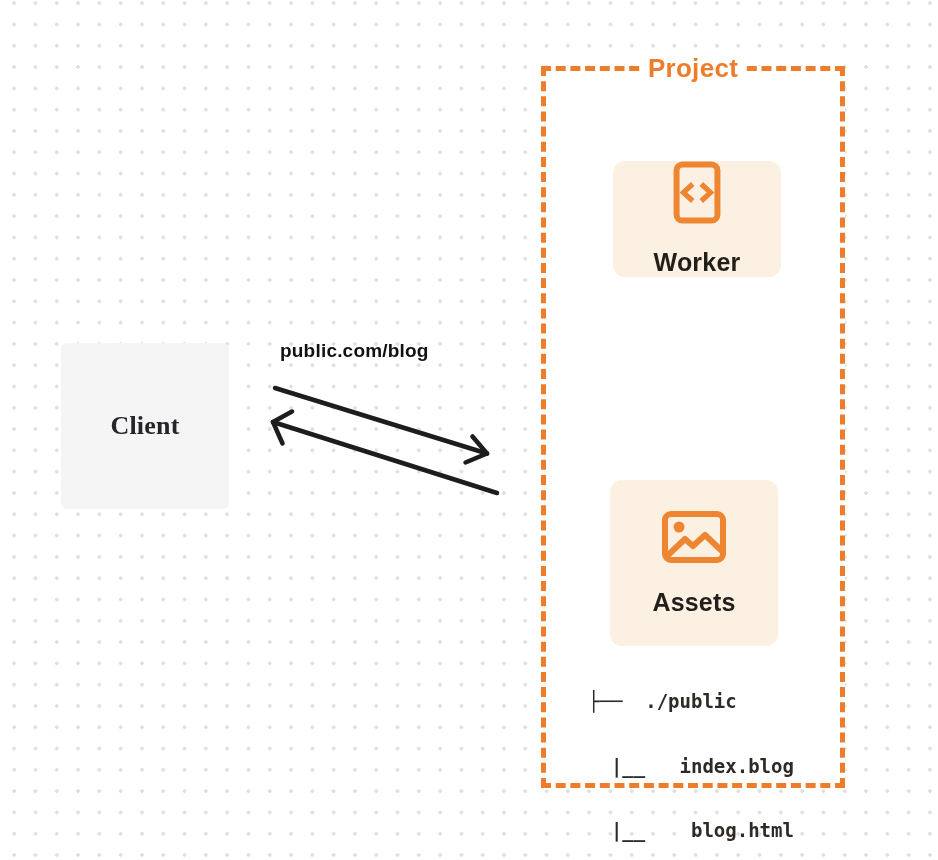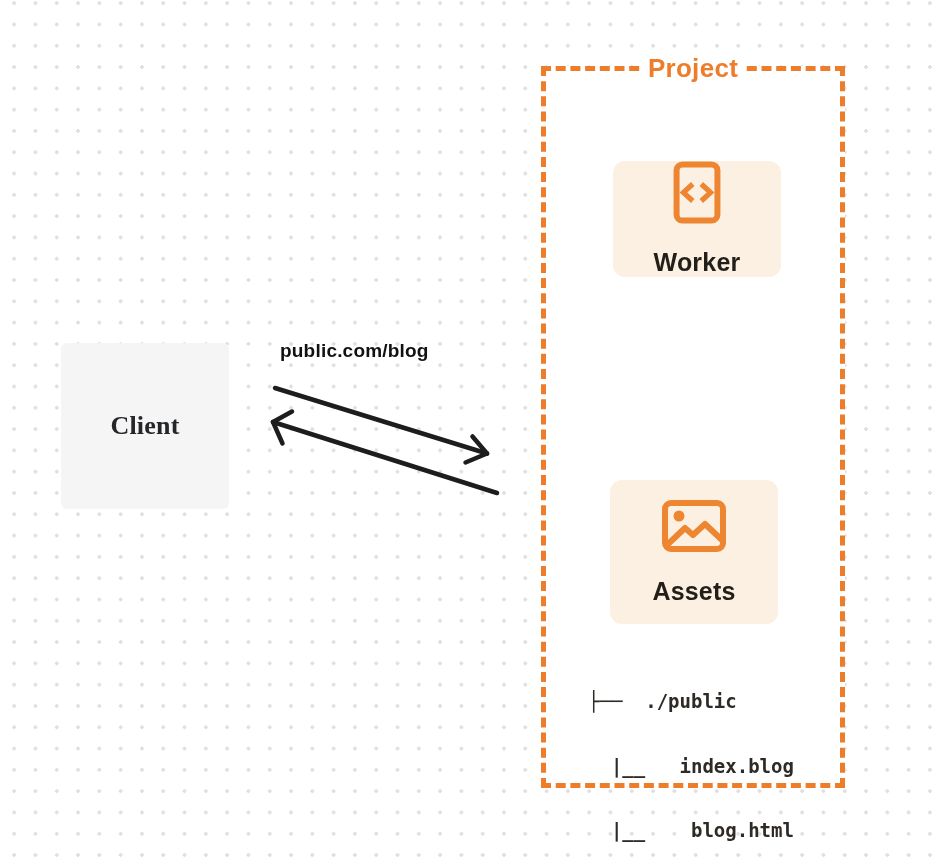--- a/index.html
+++ b/index.html
@@ -54,21 +54,21 @@
   
   .card{
     position:absolute;width:168px;background:var(--card-bg);border-radius:12px;
     display:flex;flex-direction:column;align-items:center;justify-content:center;
     color:var(--icon-orange);
   }
   .card .card-label{
     font-size:25px;font-weight:700;color:#221f1b;margin-top:24px;letter-spacing:.2px;
   }
   .card-worker{left:67px;top:62px;height:116px;margin-top:28px;}
-  .card-assets{left:64px;top:409px;height:144px;}
+  .card-assets{left:64px;top:409px;height:166px;}
   .card .icon{display:block;}
   
   .file-tree{
     position:absolute;left:42px;top:577px;
     font-family:"DejaVu Sans Mono","Liberation Mono",monospace;
     font-size:19px;font-weight:700;line-height:21.5px;
     color:#2e2a26;white-space:pre;
   }
 </style>
 </head>

